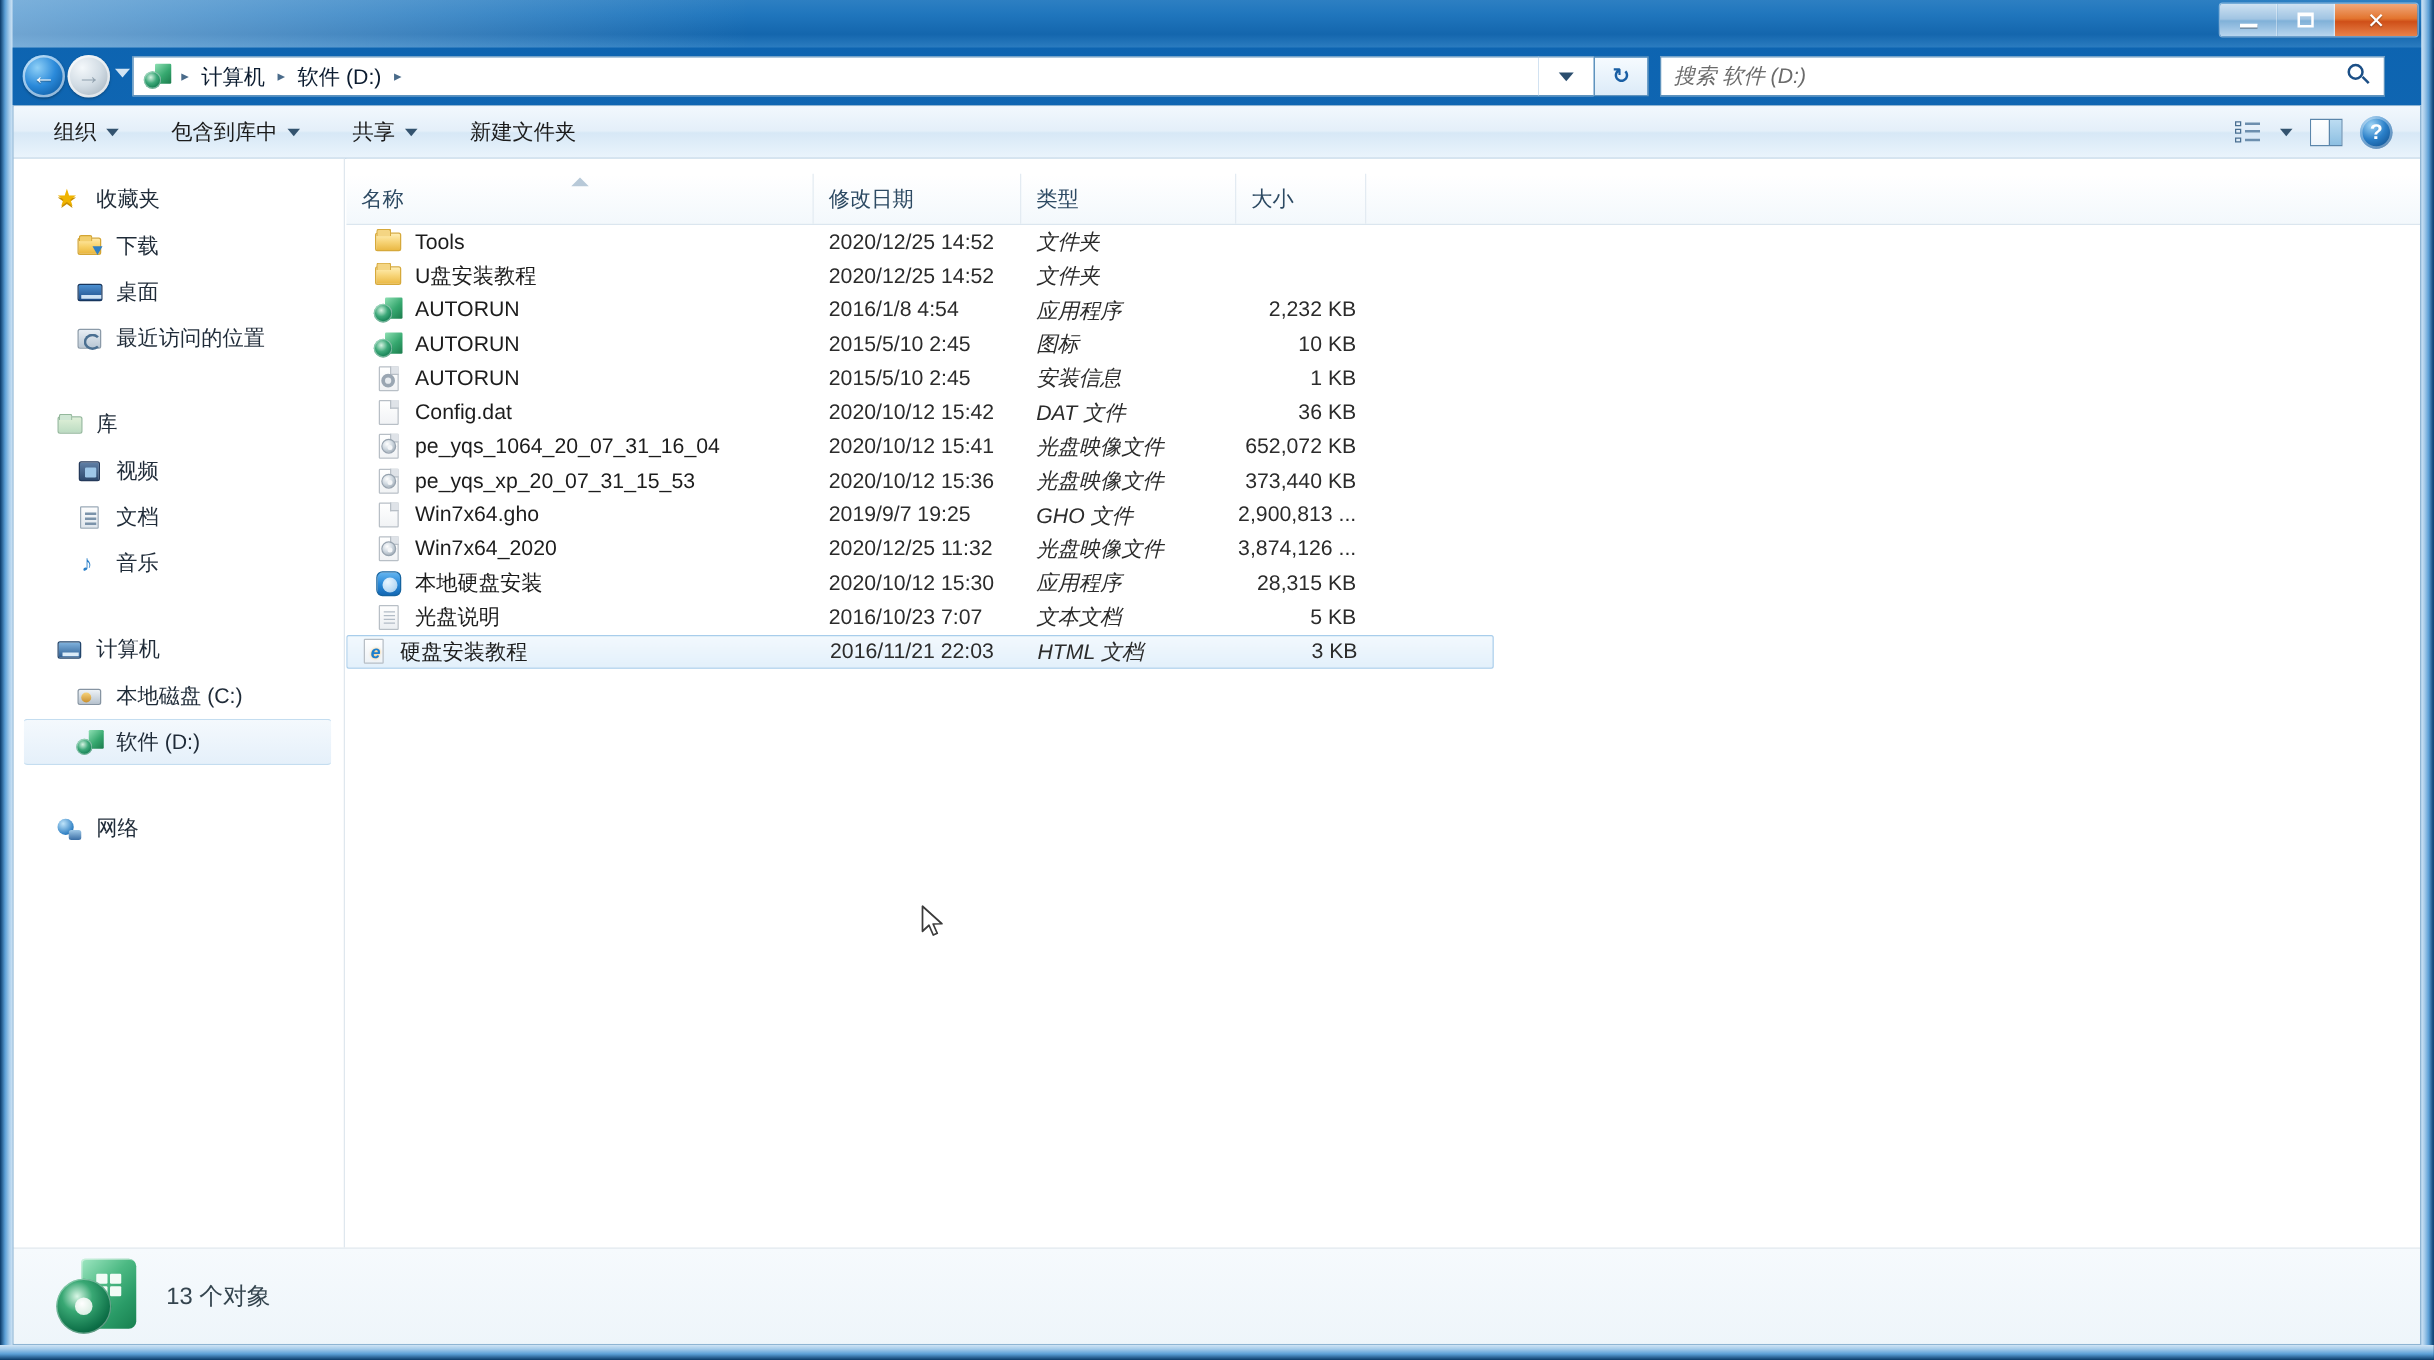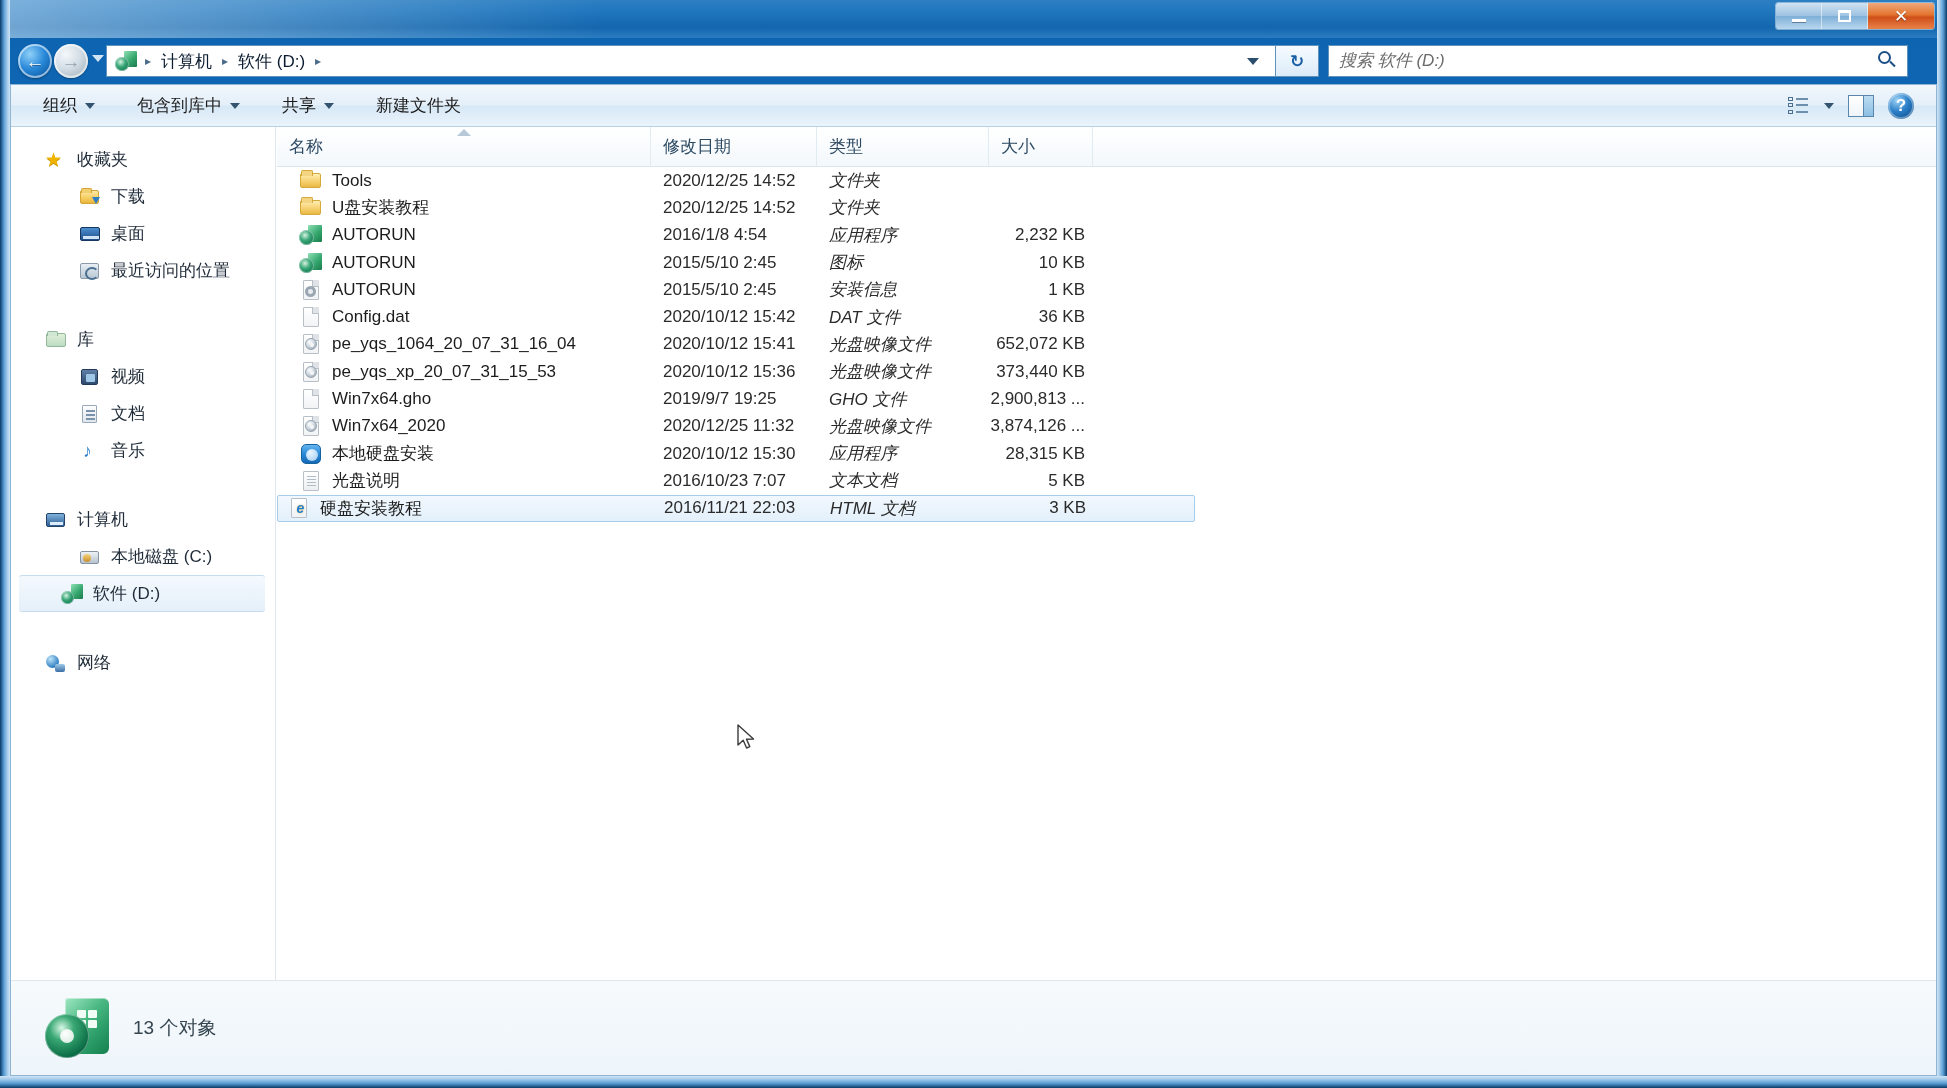--- a/index.html
+++ b/index.html
@@ -177,21 +177,21 @@
     background:#fff; border-right:1px solid #dfe7ee;
     padding-top:14px; overflow:hidden;
   }
   .nav-group { margin-bottom: 6px; }
   .nav-row {
     display:flex; align-items:center; gap:10px;
     height:37px; padding-left:34px; font-size:17px; color:#1f2b38;
     white-space:nowrap;
   }
   .nav-row.head { font-weight:normal; padding-left:34px; }
-  .nav-row.child { padding-left:68px; }
+  .nav-row.child { padding-left:50px; }
   .nav-row.selected {
     background: linear-gradient(180deg,#f4f9fd,#e5f0fa);
     border-top:1px solid #c4ddf0; border-bottom:1px solid #c4ddf0;
     margin-left:8px; margin-right:10px; border-radius:3px;
     padding-left:42px;
   }
   .gap { height:26px; }
 
   
   .ico { width:22px;height:20px;position:relative;flex:0 0 22px;}
@@ -228,21 +228,21 @@
 
   
   #filepane {
     position:absolute; left:266px; top:42px; right:0; bottom:77px;
     background:#fff; overflow:hidden;
   }
   #colhead {
     position:relative; height:40px;
     background: linear-gradient(180deg,#ffffff,#f3f8fc);
     border-bottom:1px solid #dbe6ef;
-    display:flex; align-items:flex-end;
+    display:flex; align-items:flex-end;margin-top:13px;
   }
   .colcell {
     position:relative; height:40px; display:flex; align-items:center;
     font-size:17px; color:#2d4a63; padding-left:12px;
     border-right:1px solid #e3ebf2;
   }
   .c-name { width:374px; }
   .c-date { width:166px; }
   .c-type { width:172px; }
   .c-size { width:104px; }
@@ -288,21 +288,21 @@
              background:radial-gradient(circle at 35% 30%,#eaf6ff,#bcdcf5 60%,#8dbfe6);}
   .fi-txt{position:absolute;left:4px;top:1px;width:16px;height:20px;background:linear-gradient(180deg,#fefefe,#eceff2);border:1px solid #b8bfc6;border-radius:1px;}
   .fi-txt::after{content:"";position:absolute;left:3px;top:4px;width:9px;height:1px;background:#b2bcc6;box-shadow:0 3px 0 #b2bcc6,0 6px 0 #b2bcc6,0 9px 0 #b2bcc6;}
   .fi-ie{position:absolute;left:4px;top:1px;width:16px;height:20px;background:linear-gradient(180deg,#ffffff,#eef2f6);border:1px solid #b8bfc6;border-radius:1px;}
   .fi-ie::after{content:"e";position:absolute;left:2px;top:2px;width:13px;height:15px;font-style:italic;font-weight:bold;
                 font-size:14px;color:#1a7fd0;line-height:15px;text-align:center;
                 text-shadow:0 0 2px rgba(250,180,60,.9);}
 
   
   #statusbar {
-    position:absolute; left:0; bottom:0; width:100%; height:95px;
+    position:absolute; left:0; bottom:0; width:100%; height:77px;
     background: linear-gradient(180deg,#f6fafd 0%, #eef5fa 100%);
     border-top:1px solid #dfe7ee;
     display:flex; align-items:center; padding-left:34px; gap:22px;
   }
   #status-drive { width:66px;height:60px;position:relative; }
   #status-drive .sd-card{
     position:absolute; right:2px; top:0; width:44px;height:56px;
     background: linear-gradient(135deg,#9fe7c2 0%, #4cb983 40%, #2a9b67 70%, #17804f 100%);
     border-radius:3px 6px 6px 3px;
     box-shadow: inset 1px 1px 0 rgba(255,255,255,.45);

